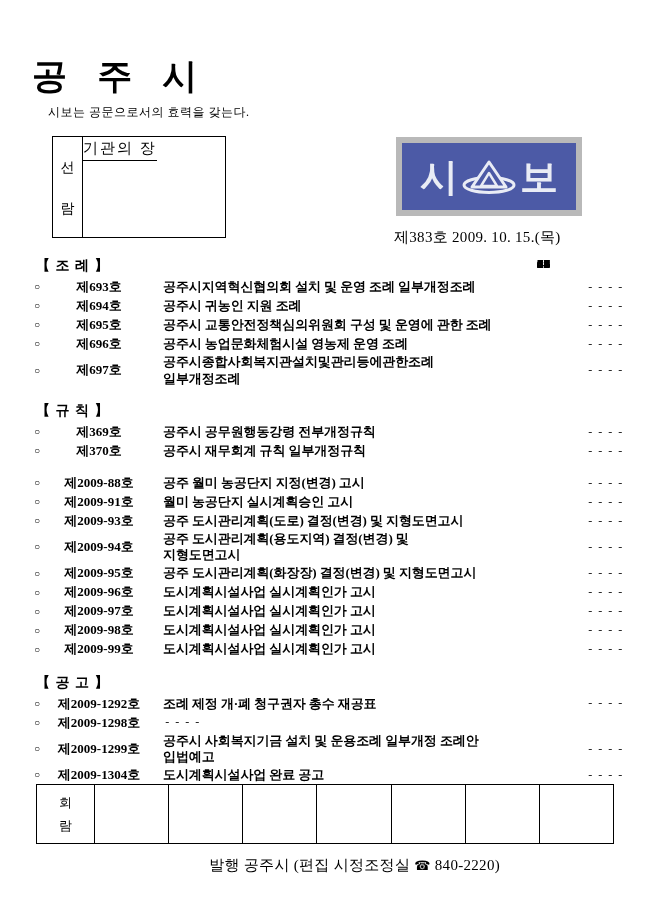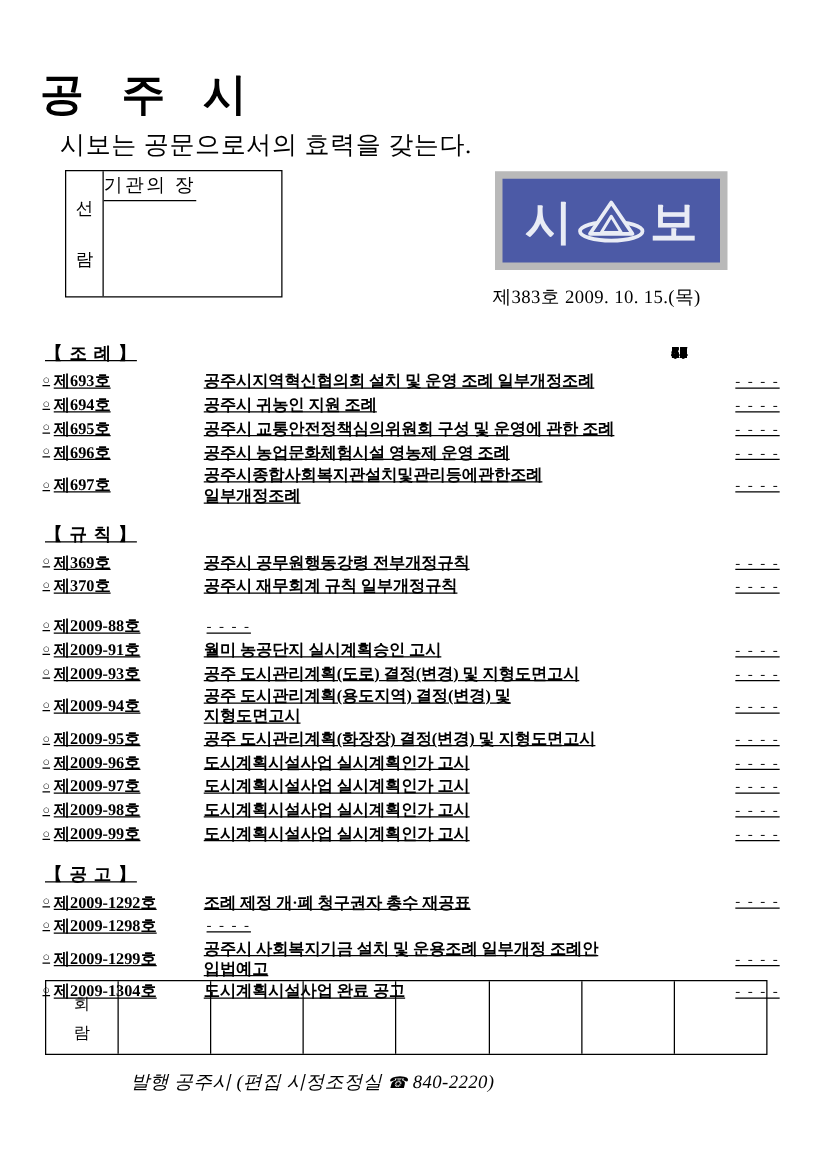--- a/index.html
+++ b/index.html
@@ -31,21 +31,21 @@
     font-size: 35px;
     font-weight: bold;
     letter-spacing: 9px;
     line-height: 1;
     font-family: "DejaVu Serif", "Liberation Serif", serif;
   }
   .masthead-sub {
     position: absolute;
     left: 48px;
     top: 106px;
-    font-size: 20px;
+    font-size: 12px;
     letter-spacing: 0.5px;
     line-height: 1;
   }
 
   
   .approval-box {
     position: absolute;
     left: 52px;
     top: 136px;
     width: 174px;
@@ -122,23 +122,22 @@
     font-size: 15px;
     letter-spacing: 0.3px;
     white-space: nowrap;
     font-family: Liberation Serif, serif;
   }
 
   
   .contents {
     position: absolute;
     left: 34px;
-    top: 274px;
+    top: 256px;
     width: 600px;
-    text-decoration: underline;
   }
   .section { margin-bottom: 2px; }
   .section-heading {
     font-size: 14px;
     font-weight: bold;
     letter-spacing: 1px;
     margin: 0 0 2px 2px;
     line-height: 1.45;
   }
   .entry {
@@ -155,20 +154,21 @@
     font-size: 10px;
     line-height: 1;
     text-align: left;
   }
   .entry .num {
     flex: 0 0 112px;
     font-size: 13px;
     font-weight: bold;
     letter-spacing: 0px;
     white-space: nowrap;
+    text-align: center;
   }
   .entry .title {
     flex: 1 1 auto;
     font-size: 13px;
     font-weight: bold;
     padding-left: 8px;
     white-space: pre-line;
     letter-spacing: -0.1px;
   }
   .entry .dots {
@@ -213,24 +213,23 @@
     padding: 6px 0;
     font-size: 13px;
   }
   .routing-label span { line-height: 1; }
 
   .footer {
     position: absolute;
     left: 0;
     right: 16px;
     top: 856px;
-    text-align: center;
+    text-align: right;
     font-size: 15px;
     letter-spacing: 0.3px;
-    font-style: italic;
   }
   .phone-icon {
     font-size: 13px;
     vertical-align: baseline;
   }
 </style>
 </head>
 <body>
 
 <div class="page">
@@ -320,20 +319,21 @@
           <span class="title">공주시 재무회계 규칙 일부개정규칙</span>
           <span class="dots">- - - -</span>
           <span class="page">42</span>
         </div>
       </div>
       <div class="section-gap"></div>
       <div class="section">
         <div class="entry">
           <span class="bullet">○</span>
           <span class="num">제2009-88호</span>
+          <span class="title">공주 월미 농공단지 지정(변경) 고시</span>
           <span class="dots">- - - -</span>
           <span class="page">44</span>
         </div>
         <div class="entry">
           <span class="bullet">○</span>
           <span class="num">제2009-91호</span>
           <span class="title">월미 농공단지 실시계획승인 고시</span>
           <span class="dots">- - - -</span>
           <span class="page">49</span>
         </div>

